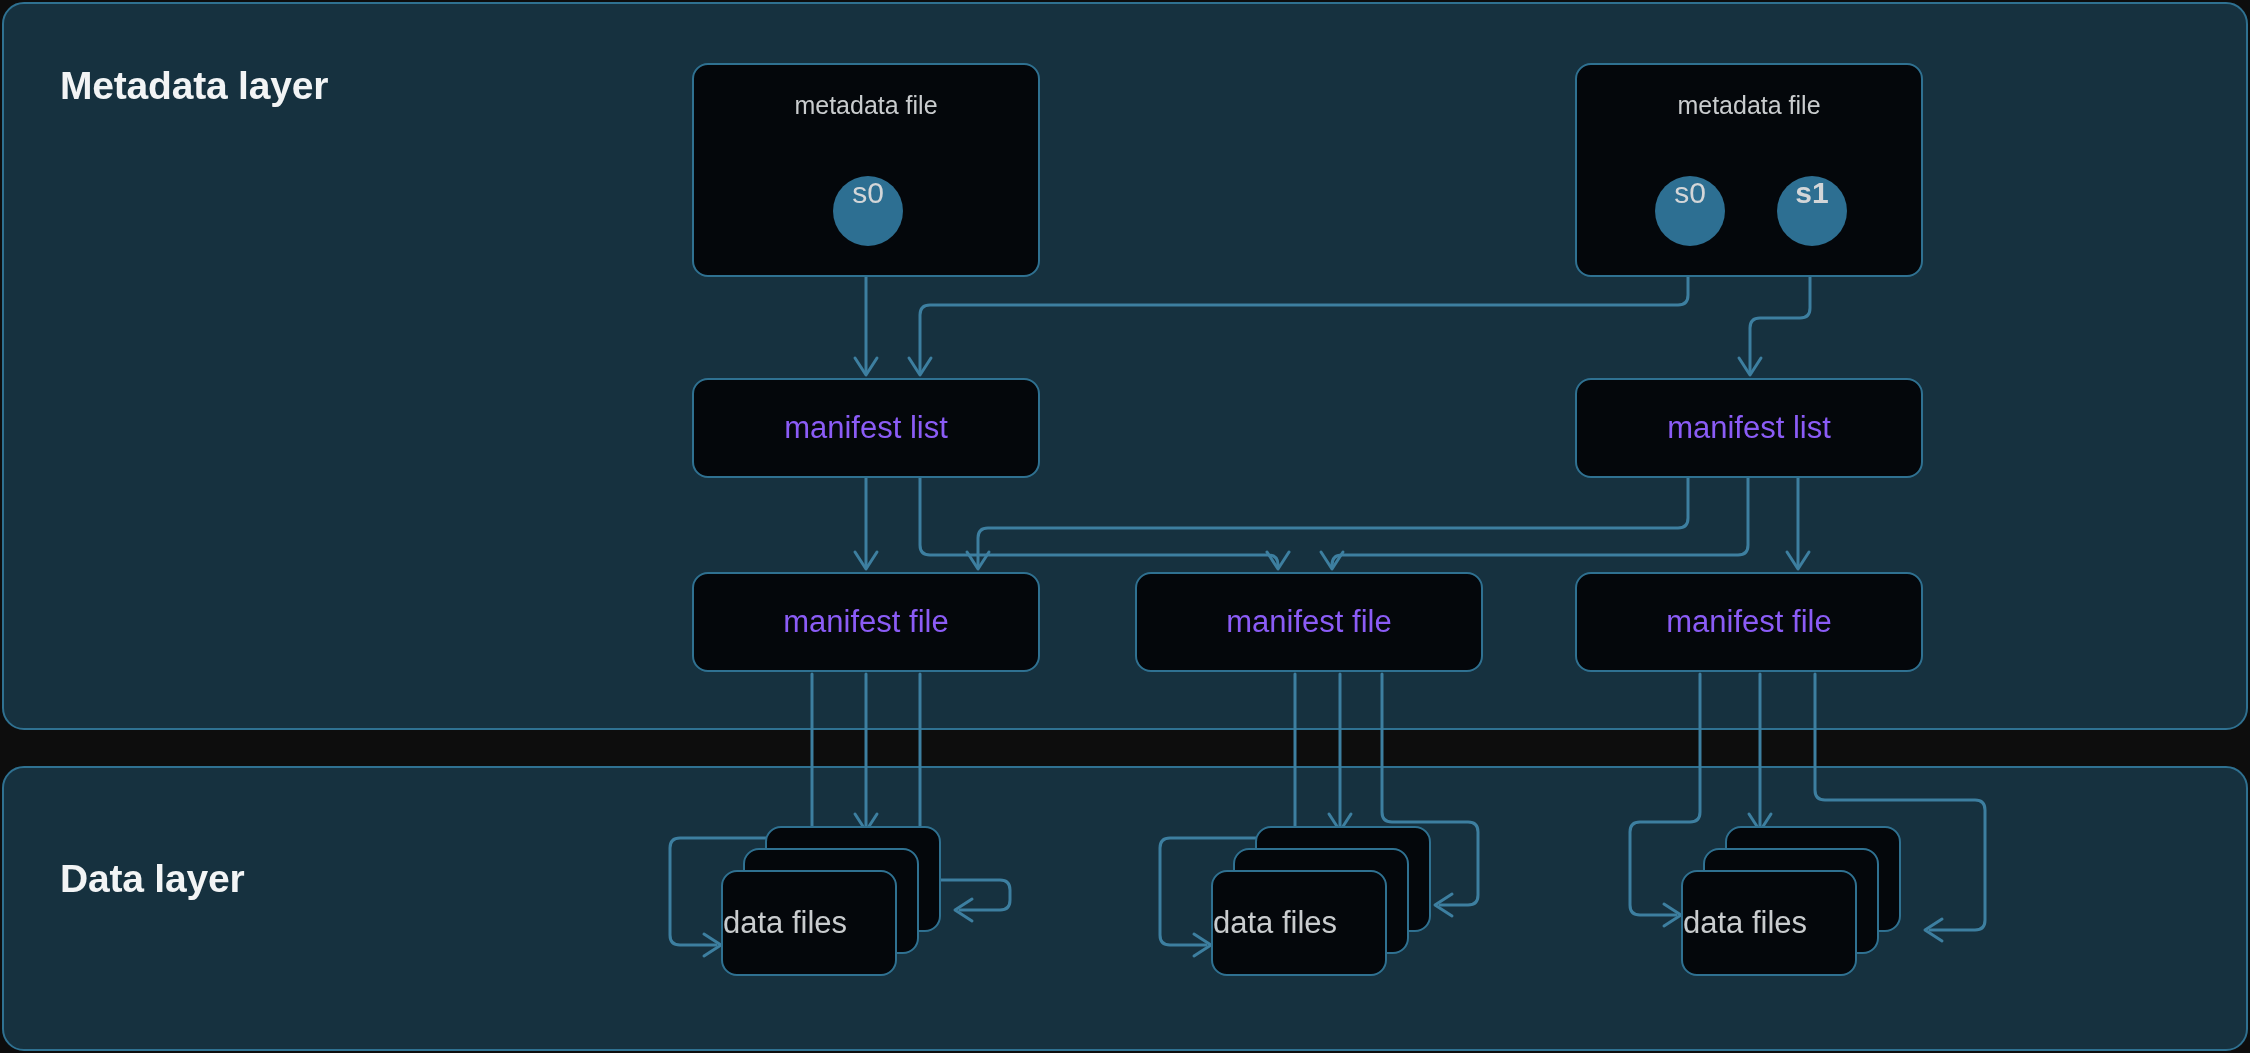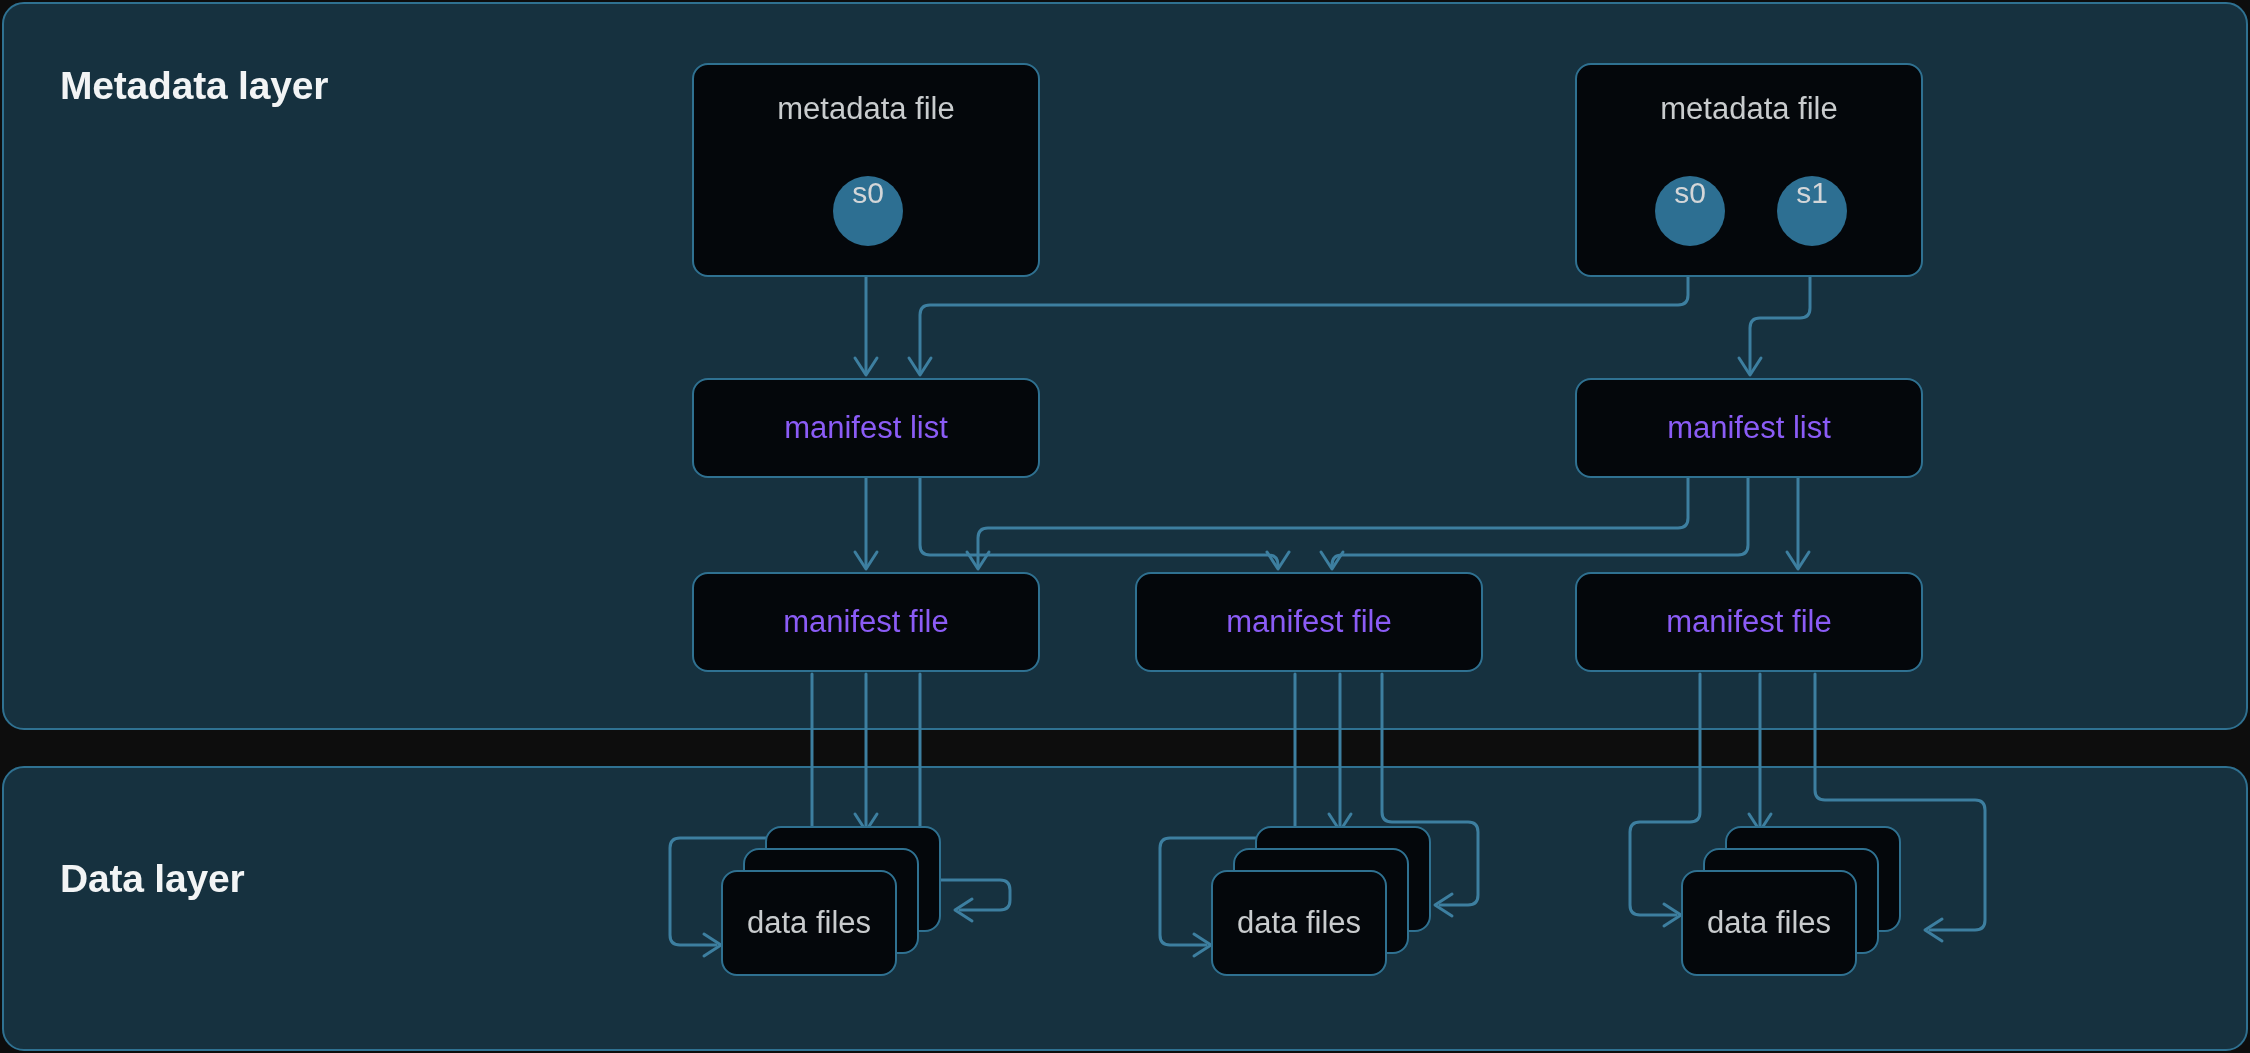--- a/index.html
+++ b/index.html
@@ -78,21 +78,21 @@
   }
   .meta-node {
     display: block;
   }
   .meta-node .node-label {
     position: absolute;
     left: 0; right: 0;
     top: 26px;
     text-align: center;
     color: #c9ccce;
-    font-size: 31px;
+    font-size: 25px;
   }
   .snapshot {
     position: absolute;
     width: 70px;
     height: 70px;
     border-radius: 50%;
     background: #2d6f92;
     display: flex;
     align-items: flex-start;
     justify-content: center;
@@ -108,21 +108,21 @@
   .stack .card {
     position: absolute;
     background: #04070b;
     border: 2px solid #2f7191;
     border-radius: 16px;
     box-sizing: border-box;
   }
   .stack .card.c1 { left: 44px; top: 0px;  width: 176px; height: 106px; }
   .stack .card.c2 { left: 22px; top: 22px; width: 176px; height: 106px; }
   .stack .card.c3 { left: 0px;  top: 44px; width: 176px; height: 106px;
-                    display: flex; align-items: center; justify-content: center; }
+                    display: flex; align-items: center; justify-content: flex-start; }
   .stack .card.c3 .node-label { color: #c9ccce; font-size: 31px; white-space: nowrap; }
 </style>
 </head>
 <body>
 
 <div id="canvas">
 
   <div class="layer-panel" id="metadata-layer">
     <div class="layer-title">Metadata layer</div>
   </div>
@@ -187,21 +187,21 @@
     <div class="snapshot" style="left:831px; top:111px; position:absolute; left:139px; top:111px;">
       <span>s0</span>
     </div>
   </div>
 
   <div class="node meta-node" style="left:1575px; top:63px; width:348px; height:214px;">
     <div class="node-label">metadata file</div>
     <div class="snapshot" style="left:78px; top:111px;">
       <span>s0</span>
     </div>
-    <div class="snapshot" style="left:200px; top:111px;">
+    <div class="snapshot" style="left:200px; top:111px;font-weight:bold;">
       <span>s1</span>
     </div>
   </div>
 
   <div class="node" style="left:692px; top:378px; width:348px; height:100px;">
     <span class="node-label">manifest list</span>
   </div>
   <div class="node" style="left:1575px; top:378px; width:348px; height:100px;">
     <span class="node-label">manifest list</span>
   </div>

